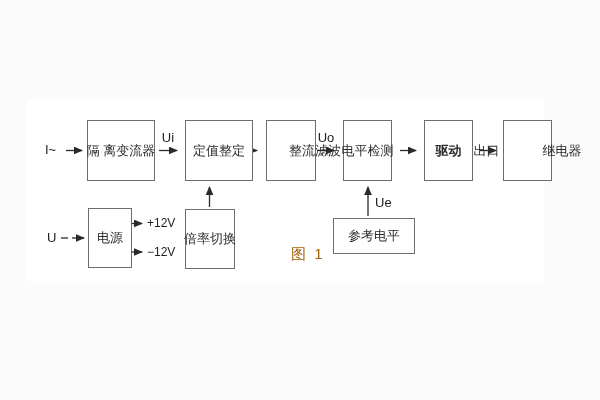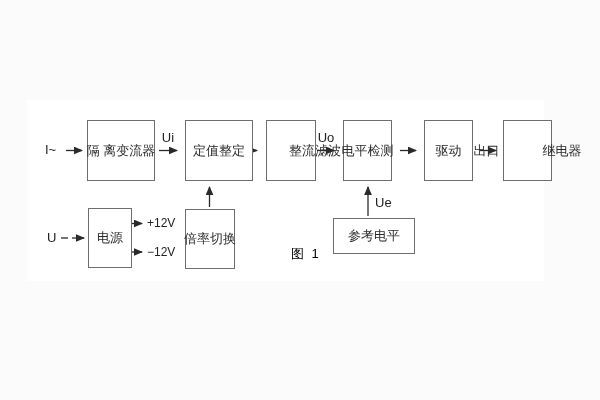--- a/index.html
+++ b/index.html
@@ -22,35 +22,35 @@
     row-gap:13px;
     font-size:13px;line-height:14px;
     box-sizing:border-box;
     text-align:center;
     white-space:nowrap;
   }
   .b1{left:87px;top:120px;width:68px;height:61px;}
   .b2{left:185px;top:120px;width:68px;height:61px;}
   .b3{left:266px;top:120px;width:47px;height:61px;padding-left:48px;}
   .b4{left:343px;top:120px;width:49px;height:61px;}
-  .b5{left:424px;top:120px;width:49px;height:61px;}
+  .b5{left:424px;top:120px;width:49px;height:61px;font-weight:bold;}
   .b6{left:503px;top:120px;width:49px;height:61px;gap:43px;}
   .b7{left:88px;top:208px;width:44px;height:60px;}
   .b8{left:185px;top:209px;width:50px;height:60px;}
   .b9{left:333px;top:218px;width:82px;height:36px;}
   .lbl{
     position:absolute;font-size:13px;line-height:14px;color:#222;
     white-space:nowrap;
   }
   .lbl.small{font-size:12px;line-height:13px;}
   .ctr{text-align:center;}
   svg.overlay{position:absolute;left:0;top:0;pointer-events:none;}
   .caption{
     position:absolute;left:291px;top:245px;
-    font-size:13px;color:#000000;letter-spacing:2px;white-space:nowrap;
+    font-size:15px;color:#a16207;letter-spacing:2px;white-space:nowrap;
   }
 </style>
 </head>
 <body>
 
 <div class="panel"></div>
 
 <svg class="overlay" width="600" height="400" viewBox="0 0 600 400">
   <defs>
     <marker id="ah" markerWidth="9" markerHeight="8" refX="6.2" refY="3" orient="auto">

